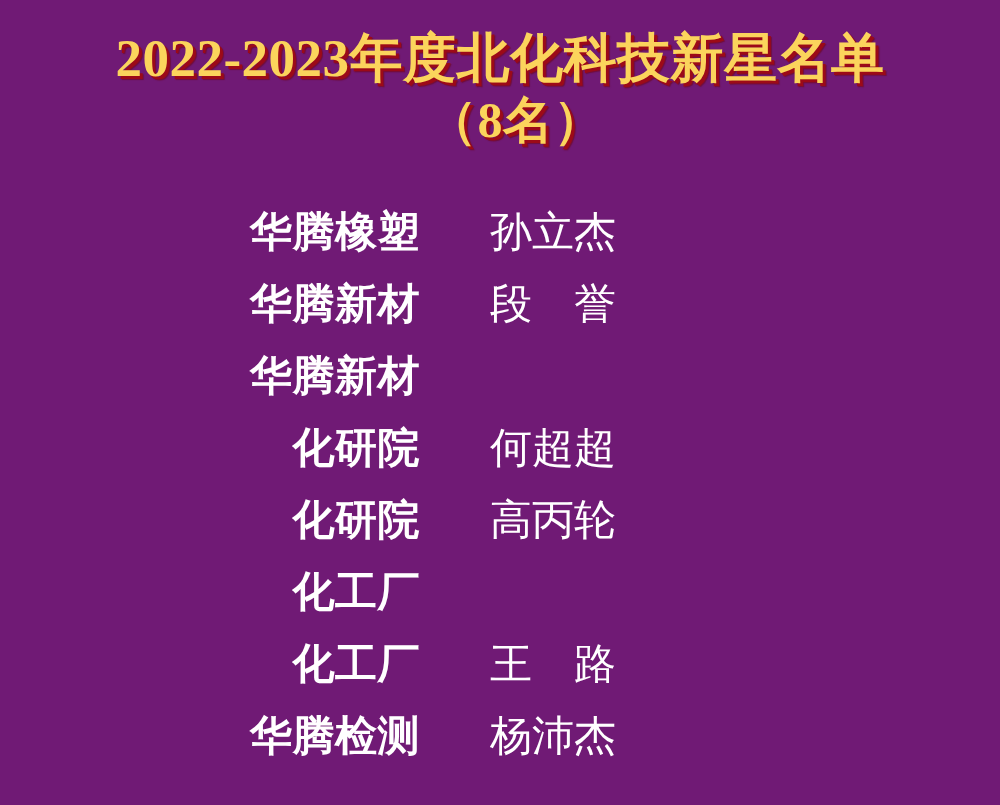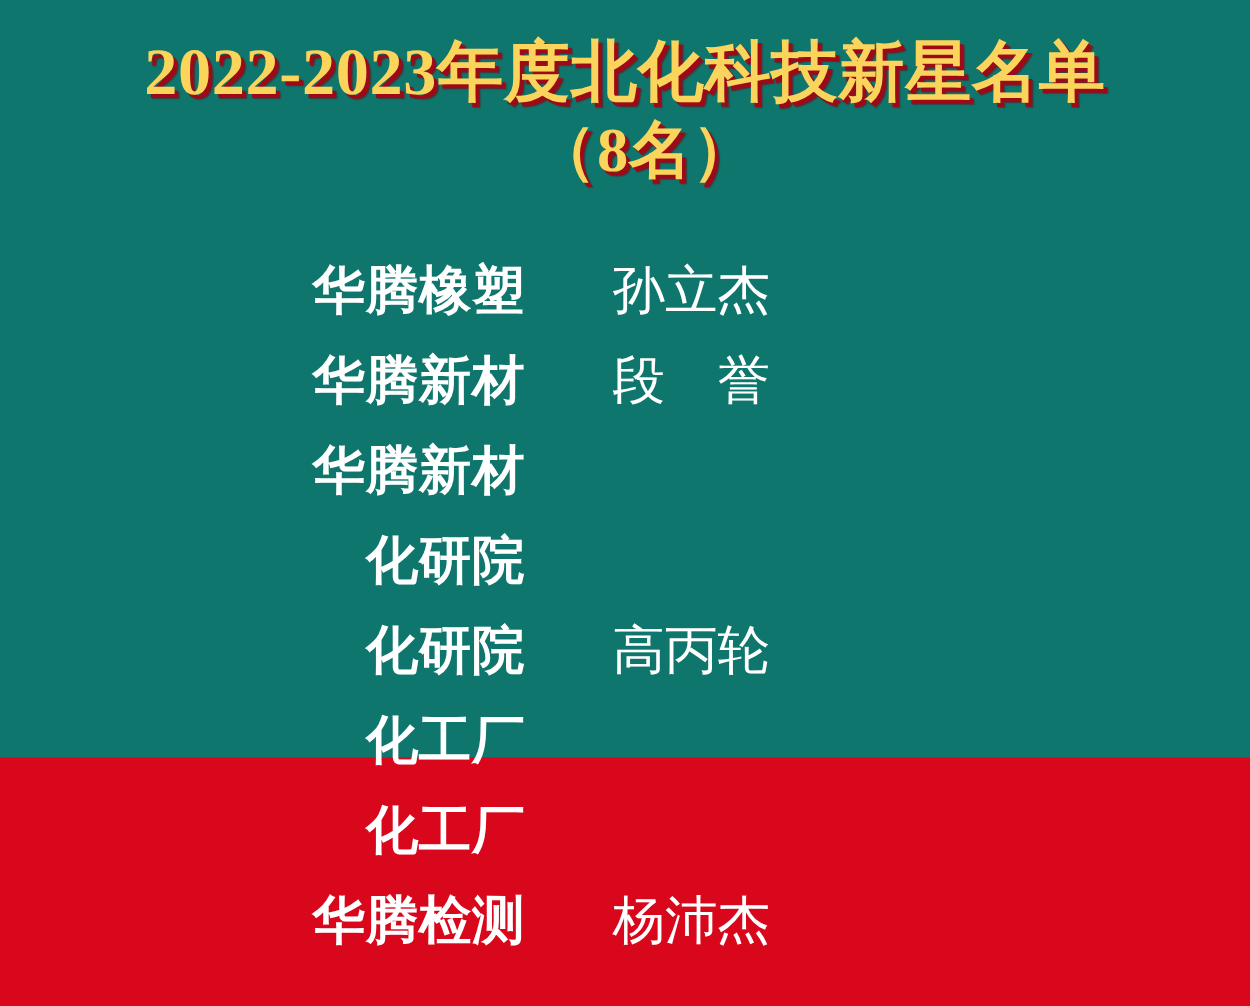--- a/index.html
+++ b/index.html
@@ -13,22 +13,22 @@
     height: 805px;
     overflow: hidden;
     background: #d9071c;
     font-family: "Liberation Sans", "DejaVu Sans", sans-serif;
     -webkit-font-smoothing: antialiased;
   }
 
   .poster {
     position: relative;
     width: 1000px;
-    height: 606px;
-    background: #0f766e;
+    height: 805px;
+    background: #701a75;
     box-sizing: border-box;
   }
 
   
   .title-block {
     position: absolute;
     left: 0;
     top: 26px;
     width: 1000px;
     text-align: center;
@@ -134,33 +134,35 @@
         <div class="gap"></div>
         <div class="person"><span class="nm spread">段誉</span></div>
       </div>
       <div class="row">
         <div class="unit">华腾新材</div>
         <div class="gap"></div>
       </div>
       <div class="row">
         <div class="unit">化研院</div>
         <div class="gap"></div>
+        <div class="person"><span class="nm">何超超</span></div>
       </div>
       <div class="row">
         <div class="unit">化研院</div>
         <div class="gap"></div>
         <div class="person"><span class="nm">高丙轮</span></div>
       </div>
       <div class="row">
         <div class="unit">化工厂</div>
         <div class="gap"></div>
       </div>
       <div class="row">
         <div class="unit">化工厂</div>
         <div class="gap"></div>
+        <div class="person"><span class="nm spread">王路</span></div>
       </div>
       <div class="row">
         <div class="unit">华腾检测</div>
         <div class="gap"></div>
         <div class="person"><span class="nm">杨沛杰</span></div>
       </div>
     </div>
 
 </div>
 

